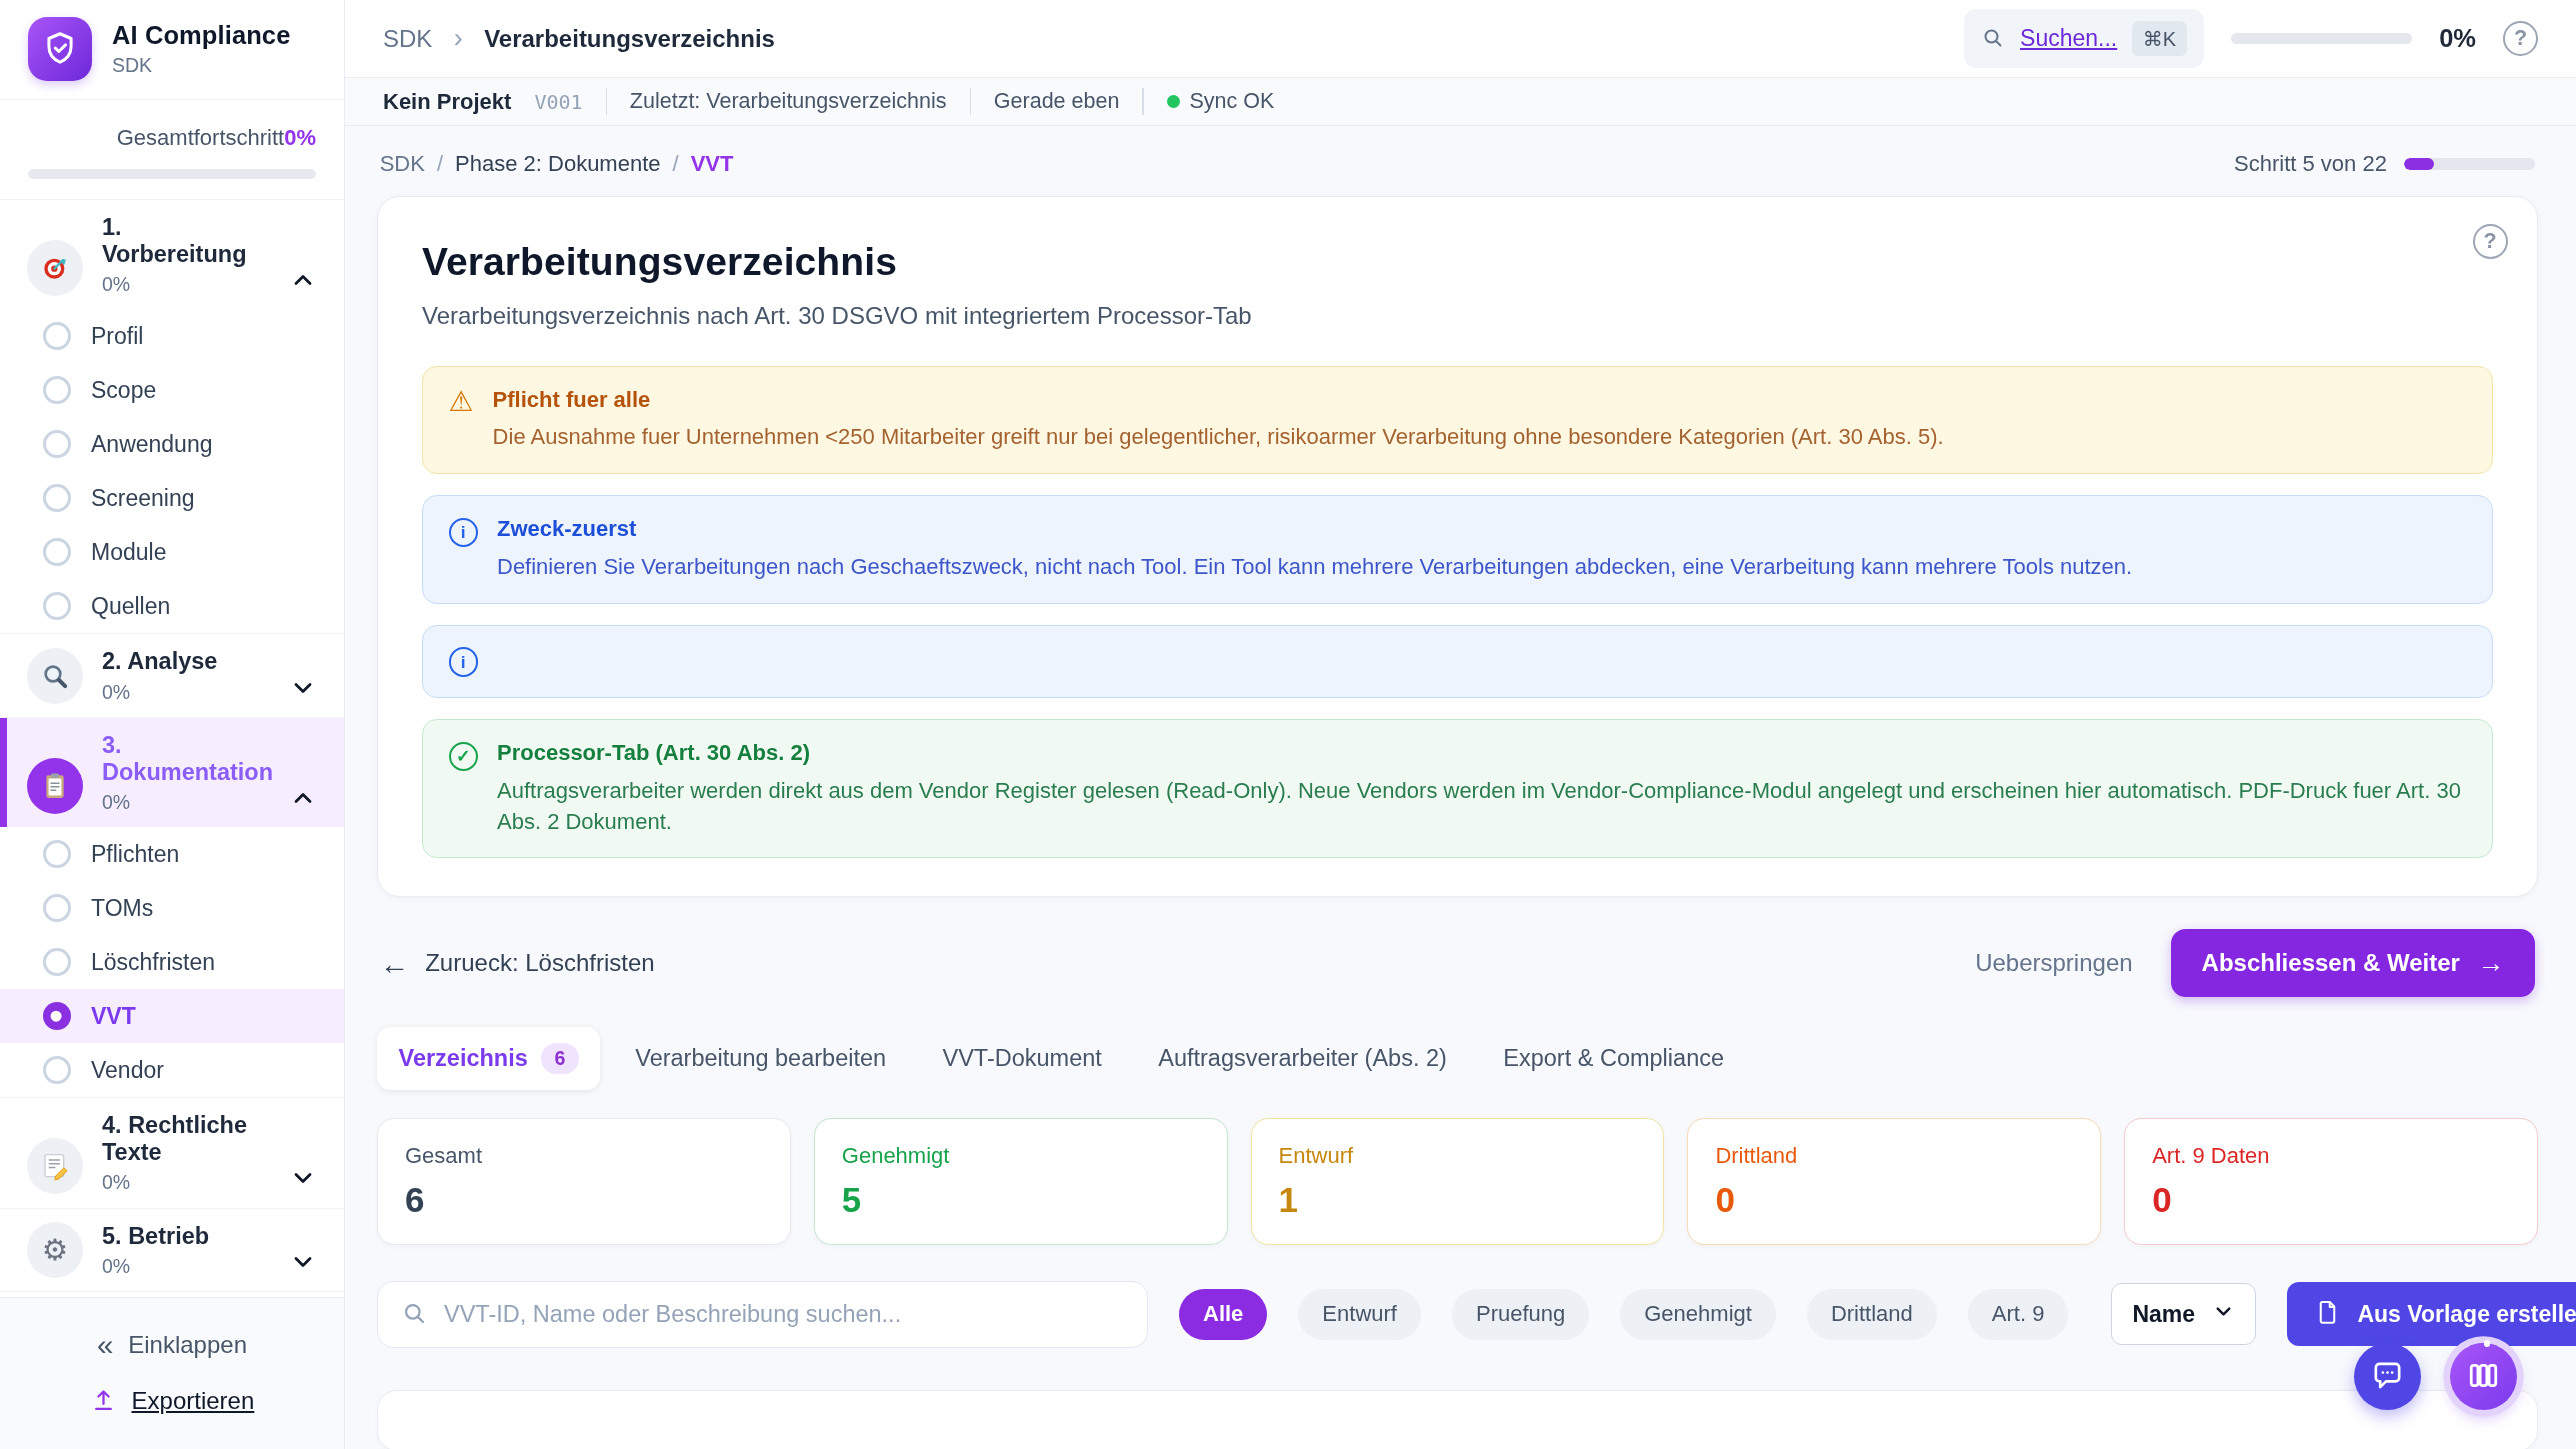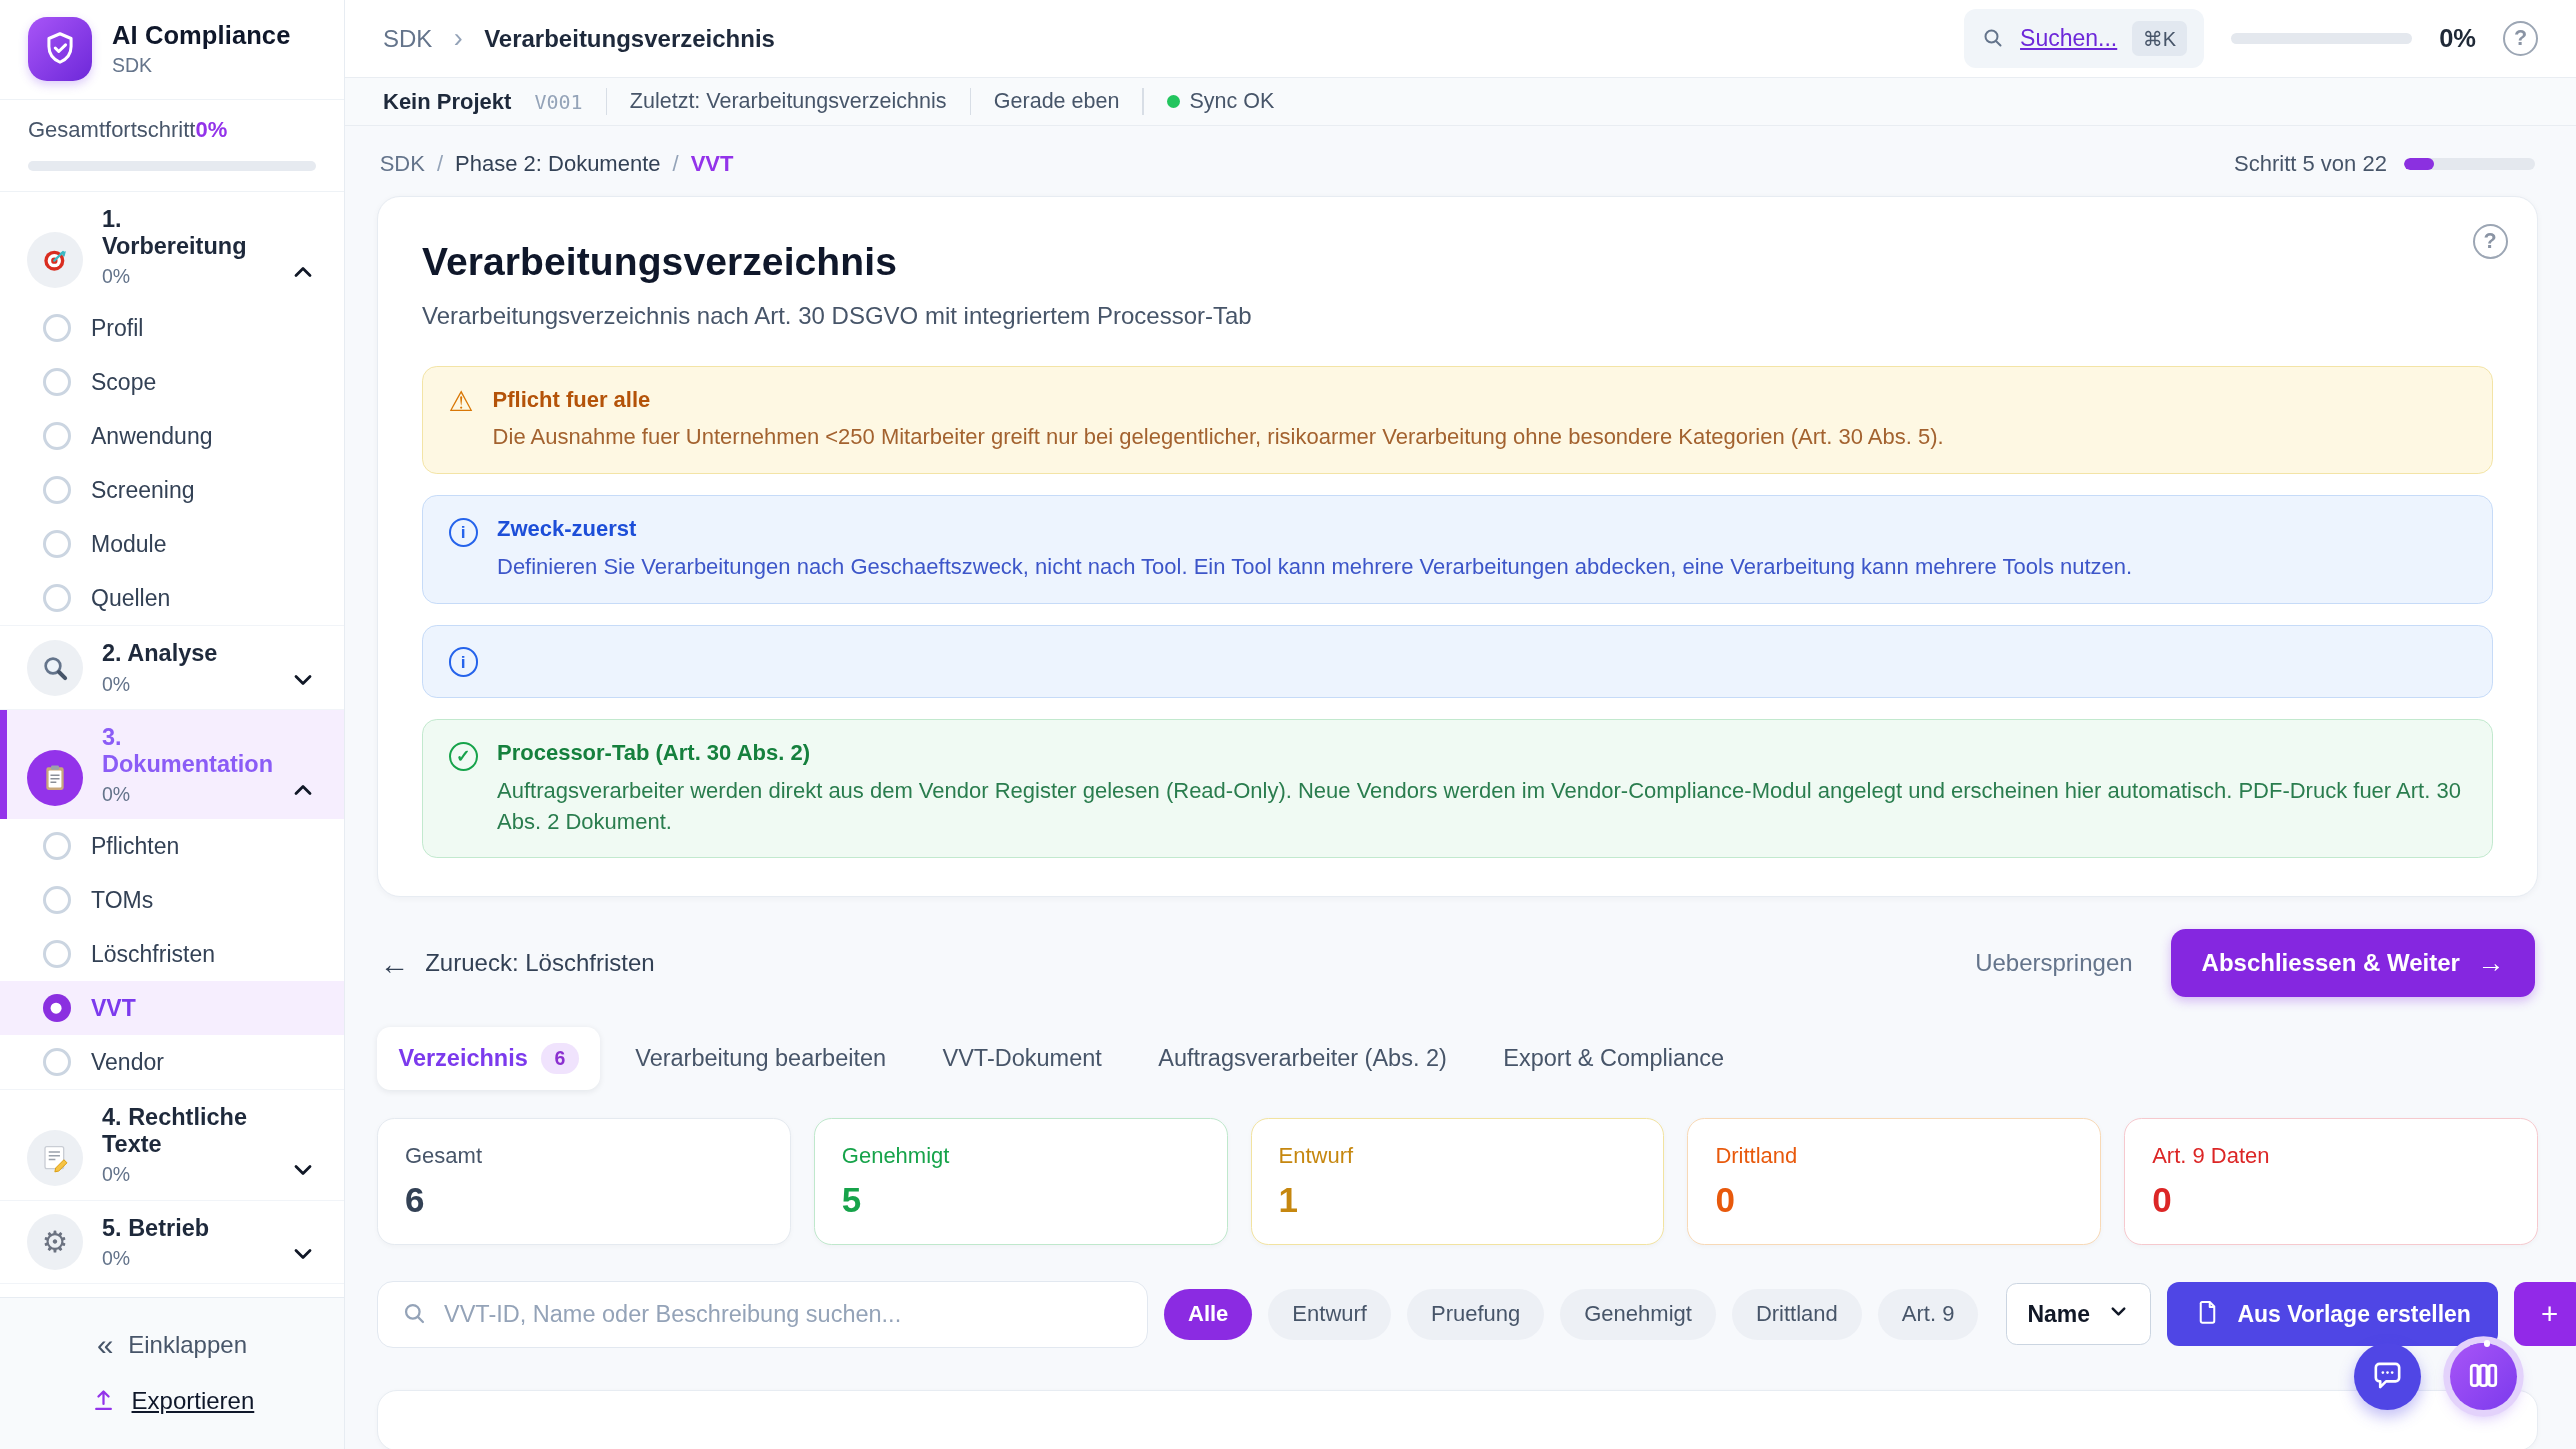--- a/index.html
+++ b/index.html
@@ -12,21 +12,21 @@
     display:flex; flex-direction:column; height:100%; }
   .brand { display:flex; align-items:center; gap:20px; padding:17.4px 28px; border-bottom:1.3px solid #EEF2F6; }
   .brand-logo { width:64px; height:64px; border-radius:19px; flex:none;
     background:linear-gradient(135deg,#A855F7,#6D28D9); display:flex; align-items:center; justify-content:center;
     box-shadow:0 4px 9.4px rgba(124,58,237,.25); }
   .brand-logo svg { width:38px; height:38px; }
   .brand-name { font-size:25.5px; font-weight:700; color:#0F172A; letter-spacing:0.1px; }
   .brand-sub { font-size:19.5px; color:#64748B; margin-top:4px; }
 
   .progress-block { padding:17.4px 28px 20px; border-bottom:1.3px solid #EEF2F6; }
-  .progress-row { display:flex; justify-content:flex-start; align-items:center; }
+  .progress-row { display:flex; justify-content:flex-end; align-items:center;margin-top:8px; }
   .progress-label { font-size:22px; color:#475569; }
   .progress-val { font-size:22px; font-weight:700; color:#9333EA; }
   .progress-track { margin-top:17.4px; height:10.7px; border-radius:5.4px; background:#E6EAF0; overflow:hidden; }
   .progress-fill { height:100%; border-radius:5.4px; background:#8B5CF6; }
 
   .side-nav { flex:1; overflow:hidden; }
   .nav-section { border-bottom:1.3px solid #F1F4F8; }
   .sec-head { display:flex; align-items:flex-end; gap:19px; padding:13.4px 27px; position:relative; cursor:pointer; }
   .sec-head.active { background:#F6EEFE; }
   .sec-head.active::before { content:""; position:absolute; left:0; top:0; bottom:0; width:6.7px; background:#9333EA; }
@@ -144,21 +144,21 @@
   .stats-row { display:grid; grid-template-columns:repeat(5,1fr); gap:23px; margin-bottom:36px; }
   .stat-card { background:#fff; border:1.3px solid #E5EAF0; border-radius:17.4px; padding:24px 27px;
     box-shadow:0 1.3px 5.4px rgba(15,23,42,.03); }
   .stat-label { font-size:22px; color:#475569; }
   .stat-value { font-size:35px; font-weight:700; color:#334155; margin-top:10.7px; }
   .stat-card.green { border-color:#BFE8CC; } .stat-card.green .stat-label,.stat-card.green .stat-value { color:#16A34A; }
   .stat-card.amber { border-color:#F2E3A0; } .stat-card.amber .stat-label,.stat-card.amber .stat-value { color:#C6870F; }
   .stat-card.orange { border-color:#F8D9B6; } .stat-card.orange .stat-label,.stat-card.orange .stat-value { color:#E8590C; }
   .stat-card.red { border-color:#F6C9CE; } .stat-card.red .stat-label,.stat-card.red .stat-value { color:#DC2626; }
 
-  .filter-row { display:flex; align-items:center; gap:16px; margin-bottom:42px; }
+  .filter-row { display:flex; align-items:center; gap:31px; margin-bottom:42px; }
   .search-input { flex:0 0 771px; height:67px; background:#fff; border:1.3px solid #E2E8F0; border-radius:16px;
     display:flex; align-items:center; gap:16px; padding:0 23px; }
   .search-input svg { width:27px; height:27px; flex:none; }
   .search-input input { border:none; outline:none; flex:1; font-size:23.5px; color:#334155;
     font-family:inherit; background:transparent; }
   .search-input input::placeholder { color:#94A3B8; }
   .pill { height:51px; padding:0 24px; border-radius:25.5px; background:#EDF0F5; color:#475569; font-size:22px;
     display:flex; align-items:center; cursor:pointer; white-space:nowrap; }
   .pill.active { background:#8B2BE2; color:#fff; font-weight:600; }
   .sort-select { margin-left:12px; height:62px; background:#fff; border:1.3px solid #CBD5E1; border-radius:10.7px;

